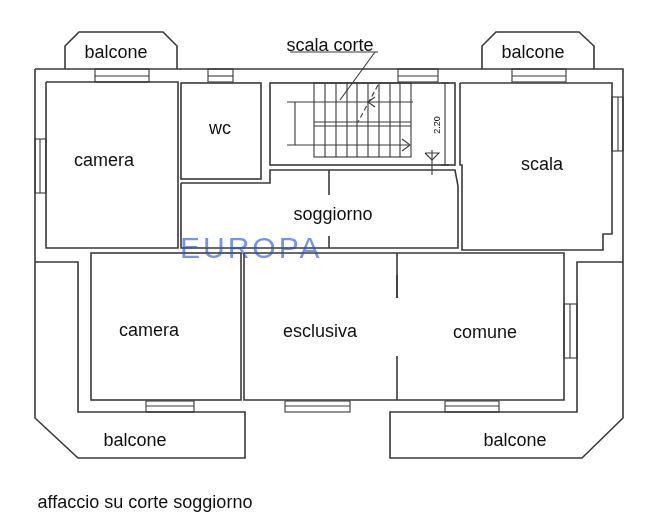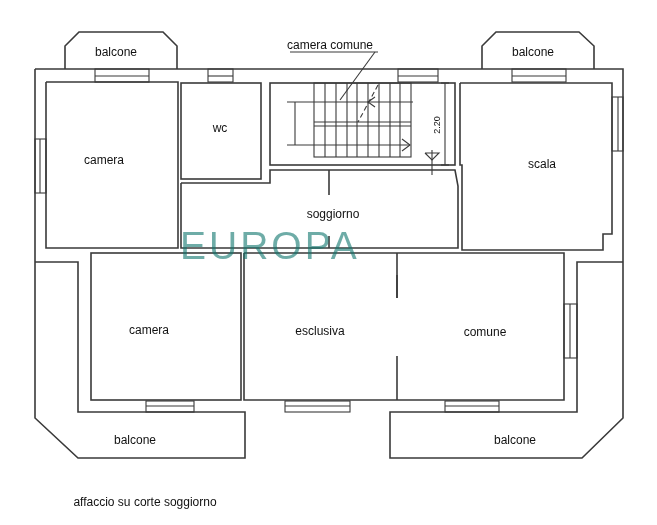--- a/index.html
+++ b/index.html
@@ -1,22 +1,22 @@
 <!DOCTYPE html>
 <html><head>
   <meta charset="utf-8">
   <style>
     html, body { margin: 0; padding: 0; background: #ffffff; }
     body { width: 657px; height: 525px; position: relative; overflow: hidden; font-family: "Liberation Sans", sans-serif; }
     svg { position: absolute; left: 0; top: 0; }
     .w { fill: none; stroke: #3a3a3a; stroke-width: 1.6; }
     .t { fill: none; stroke: #3a3a3a; stroke-width: 1.1; }
-    .lbl { position: absolute; font-size: 12px; color: #111; white-space: nowrap; transform: translate(-50%, -50%); }
+    .lbl { position: absolute; font-size: 18px; color: #111; white-space: nowrap; transform: translate(-50%, -50%); }
     .small { font-size: 9px; }
-    .watermark { position: absolute; left: 180px; top: 224px; font-size: 39px; color: #0f766e; letter-spacing: 3px; opacity: .6; }
+    .watermark { position: absolute; left: 180px; top: 231px; font-size: 30px; color: #1d4ed8; letter-spacing: 3px; opacity: .6; }
   </style>
 </head>
 <body>
 
 <svg width="657" height="525" viewBox="0 0 657 525">
 
   <g>
     <polyline class="w" points="35,69 623,69 623,262 577,262 577,412 390,412 390,458 582,458 623,418 623,262"></polyline>
     <polyline class="w" points="35,69 35,418 78,458 245,458 245,412 78,412 78,262 35,262"></polyline>
     <polyline class="w" points="46,82 178,82 178,248 46,248 46,82"></polyline>
@@ -103,15 +103,15 @@
 <div class="lbl" style="left:333px;top:214px">soggiorno</div>
 <div class="lbl" style="left:149px;top:330px">camera</div>
 <div class="lbl" style="left:320px;top:331px">esclusiva</div>
 <div class="lbl" style="left:485px;top:332px">comune</div>
 
 <div class="lbl" style="left:116px;top:52px">balcone</div>
 <div class="lbl" style="left:533px;top:52px">balcone</div>
 <div class="lbl" style="left:135px;top:440px">balcone</div>
 <div class="lbl" style="left:515px;top:440px">balcone</div>
 
-<div class="lbl" style="left:330px;top:45px">camera comune</div>
+<div class="lbl" style="left:330px;top:45px">scala corte</div>
 <div class="lbl small" style="left:437px;top:125px;transform:translate(-50%,-50%) rotate(-90deg)">2.20</div>
 <div class="lbl" style="left:145px;top:502px">affaccio su corte soggiorno</div>
 
 </body></html>

